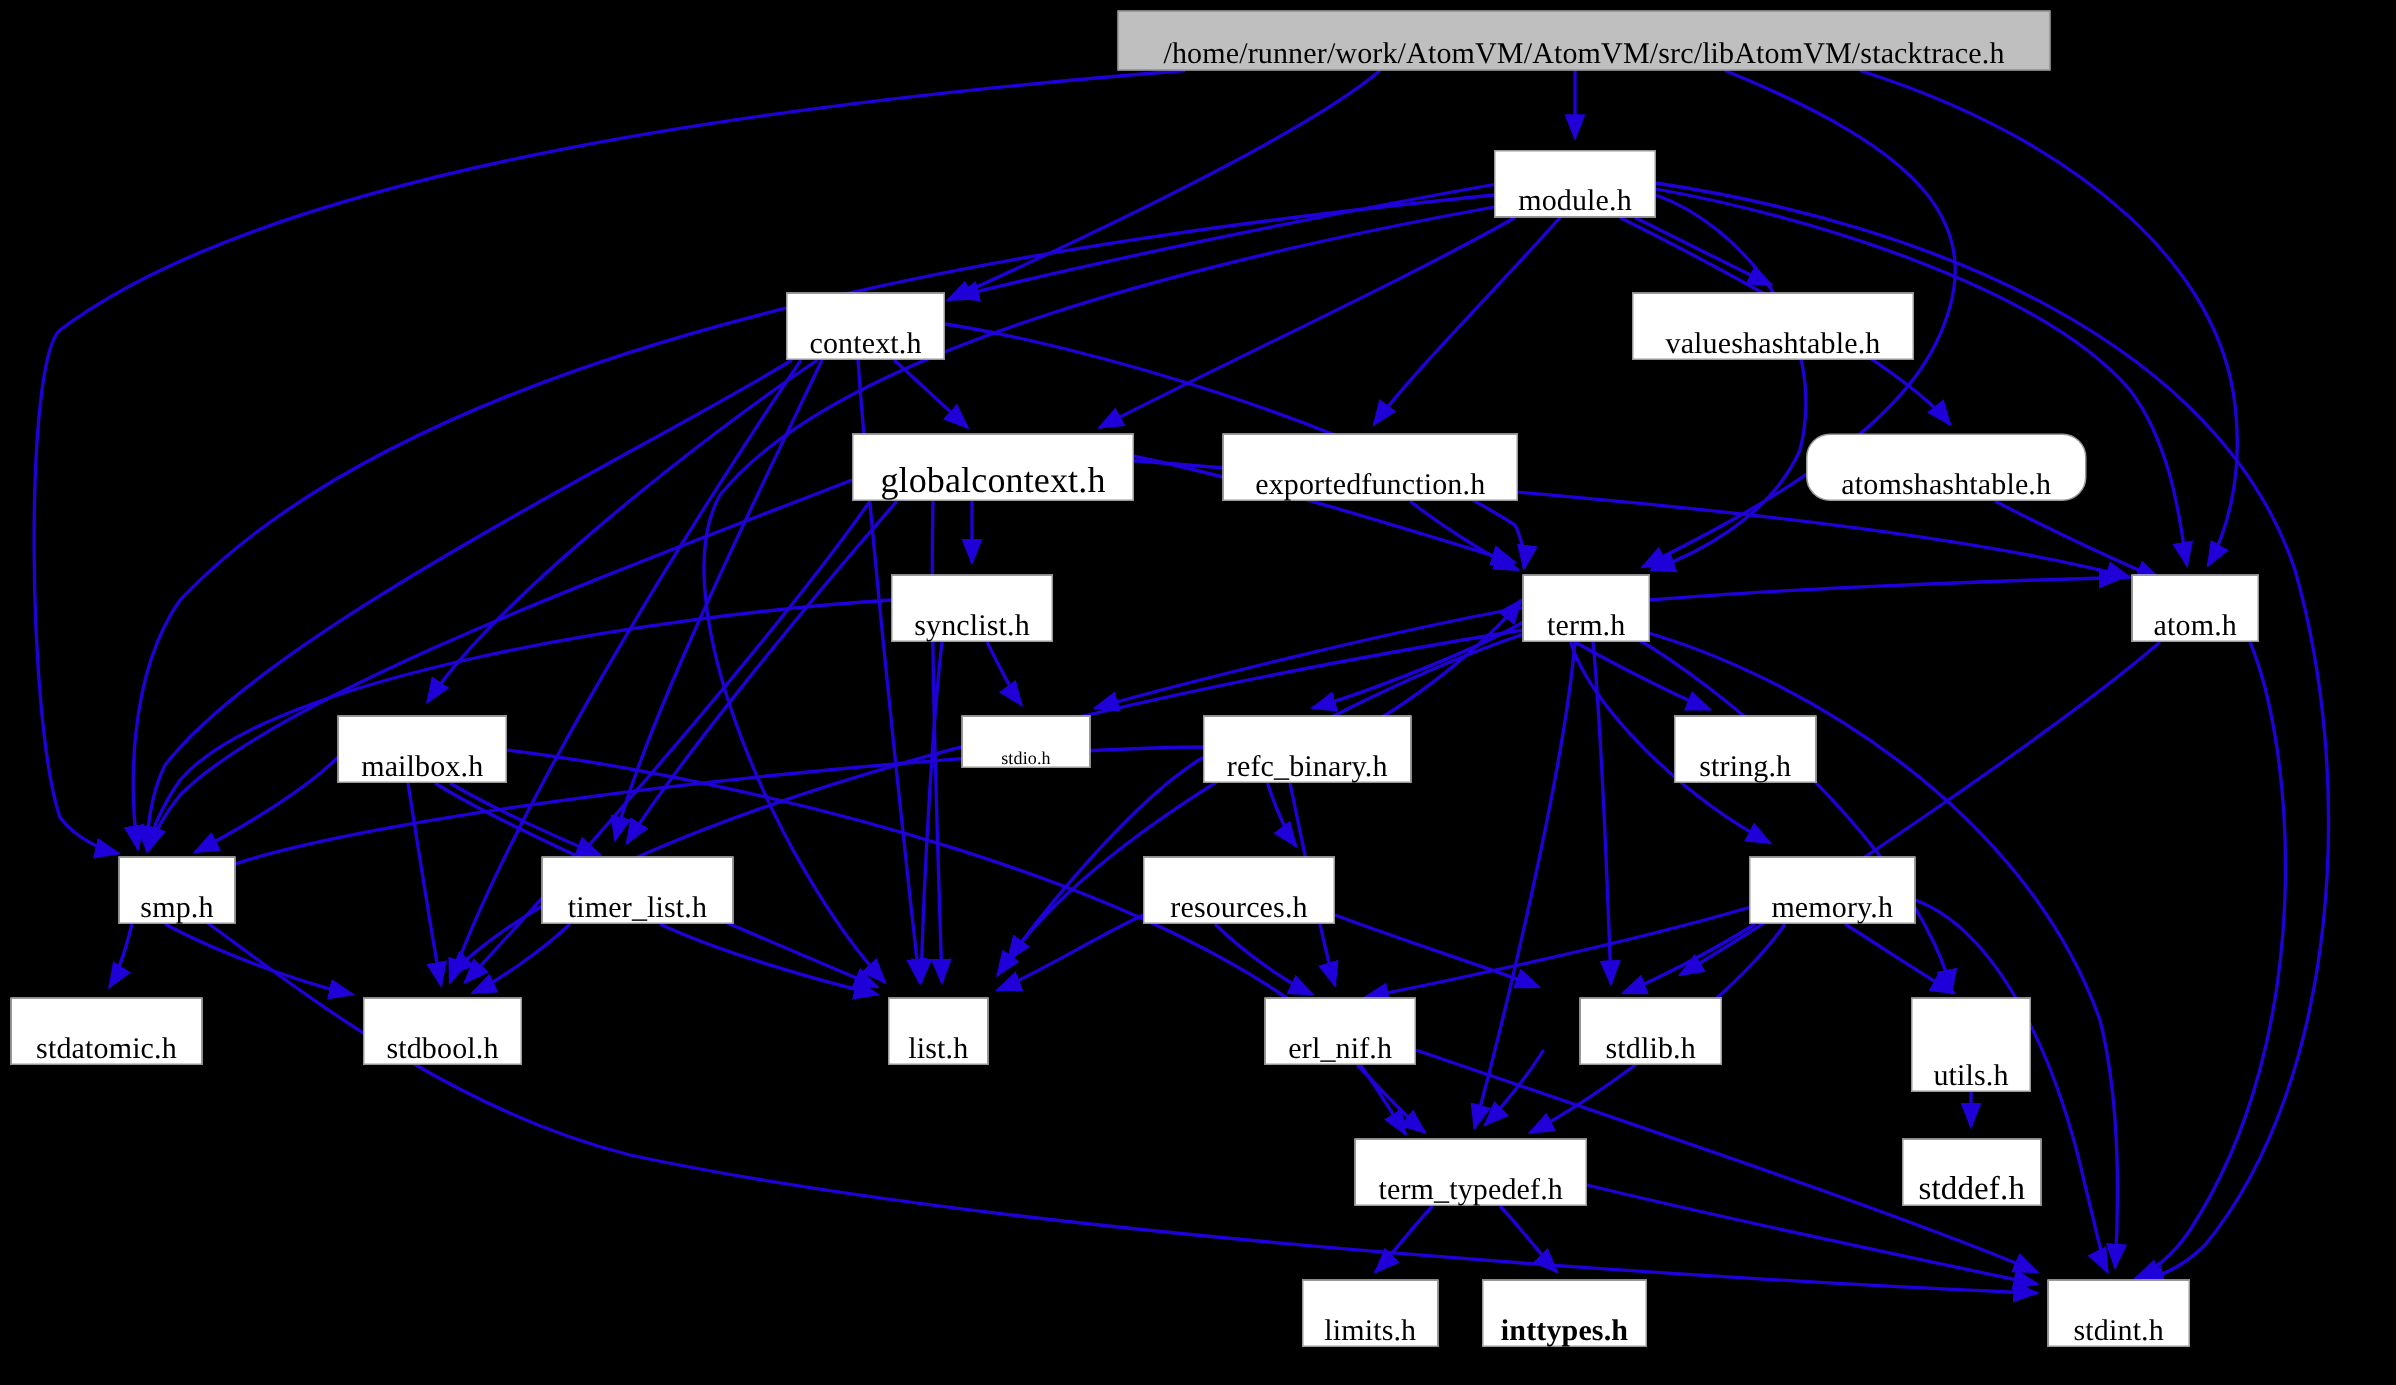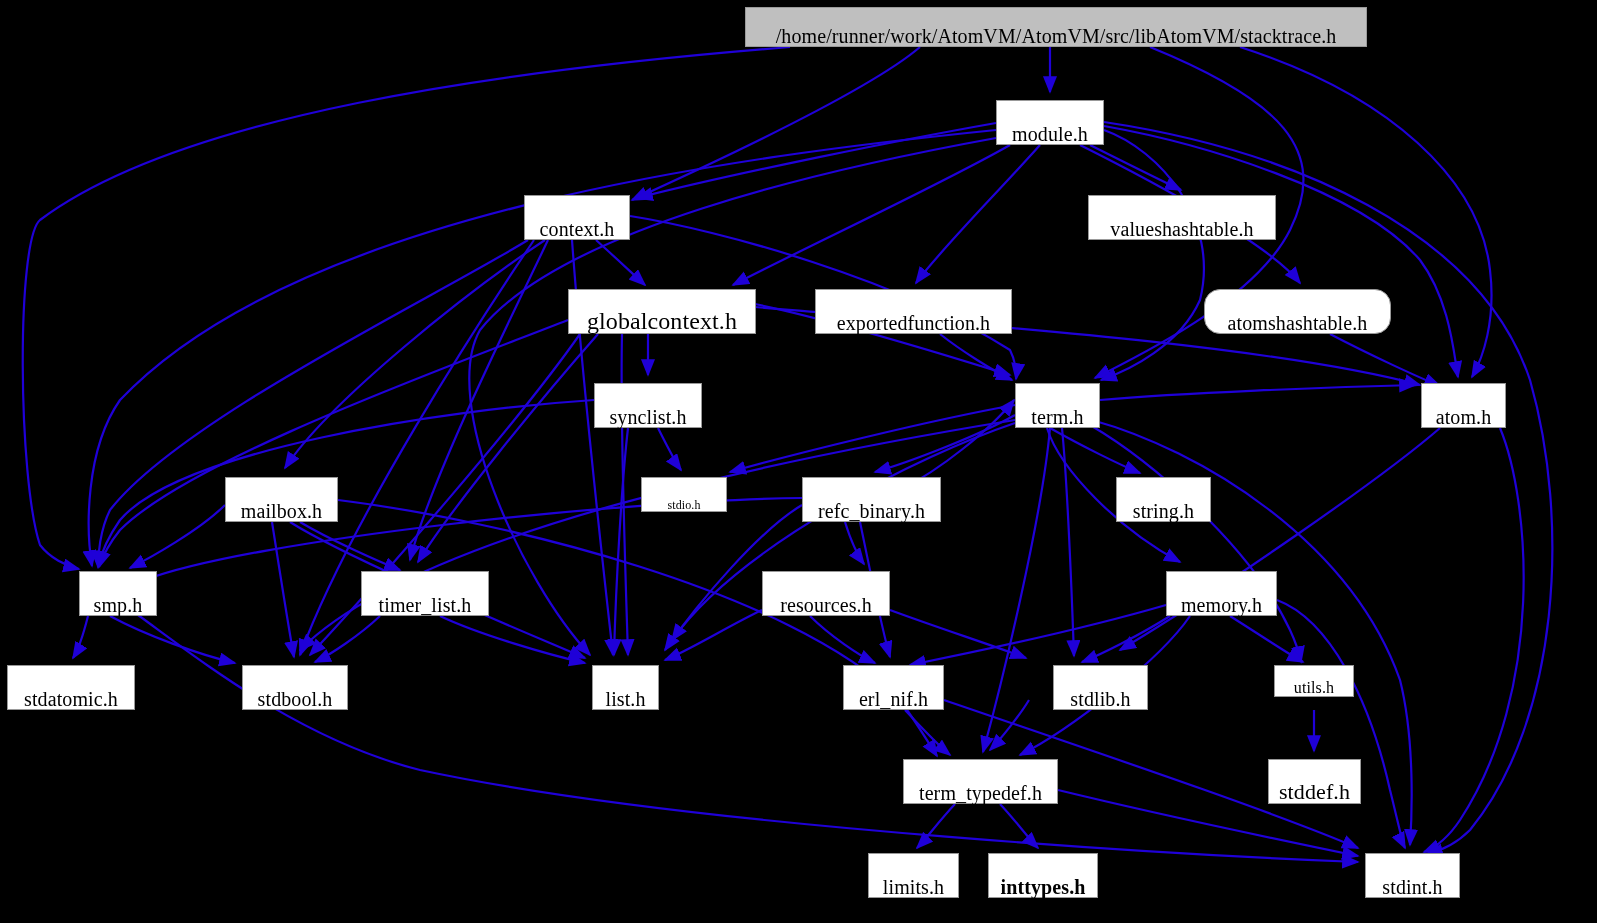--- a/index.html
+++ b/index.html
@@ -197,21 +197,21 @@
       </div>
       <div class="node-box" style="left: 592px; top: 665px; width: 67px; height: 45px; font-size: 20px;">
         <span class="node-label">list.h</span>
       </div>
       <div class="node-box" style="left: 843px; top: 665px; width: 101px; height: 45px; font-size: 20px;">
         <span class="node-label">erl_nif.h</span>
       </div>
       <div class="node-box" style="left: 1029px; top: 665px; width: 95px; height: 45px; font-size: 20px; margin-left: 24px;">
         <span class="node-label">stdlib.h</span>
       </div>
-      <div class="node-box" style="left: 1274px; top: 665px; width: 80px; height: 32px; font-size: 16px;">
+      <div class="node-box" style="left: 1274px; top: 665px; width: 80px; height: 63px; font-size: 20px;">
         <span class="node-label">utils.h</span>
       </div>
       <div class="node-box" style="left: 903px; top: 759px; width: 155px; height: 45px; font-size: 20px;">
         <span class="node-label">term_typedef.h</span>
       </div>
       <div class="node-box" style="left: 1268px; top: 759px; width: 93px; height: 45px; font-size: 22px;">
         <span class="node-label">stddef.h</span>
       </div>
       <div class="node-box" style="left: 868px; top: 853px; width: 91px; height: 45px; font-size: 20px;">
         <span class="node-label">limits.h</span>

